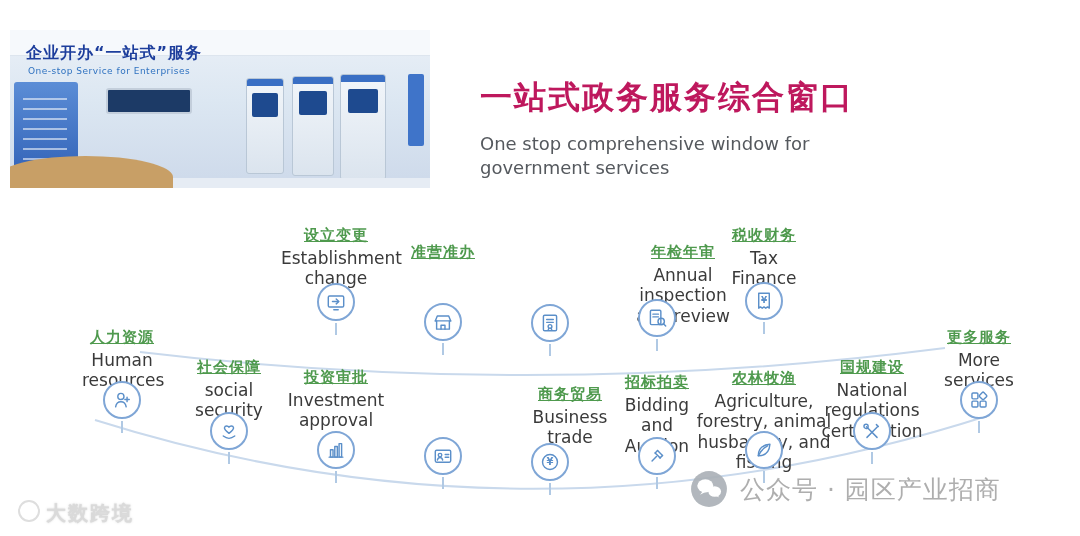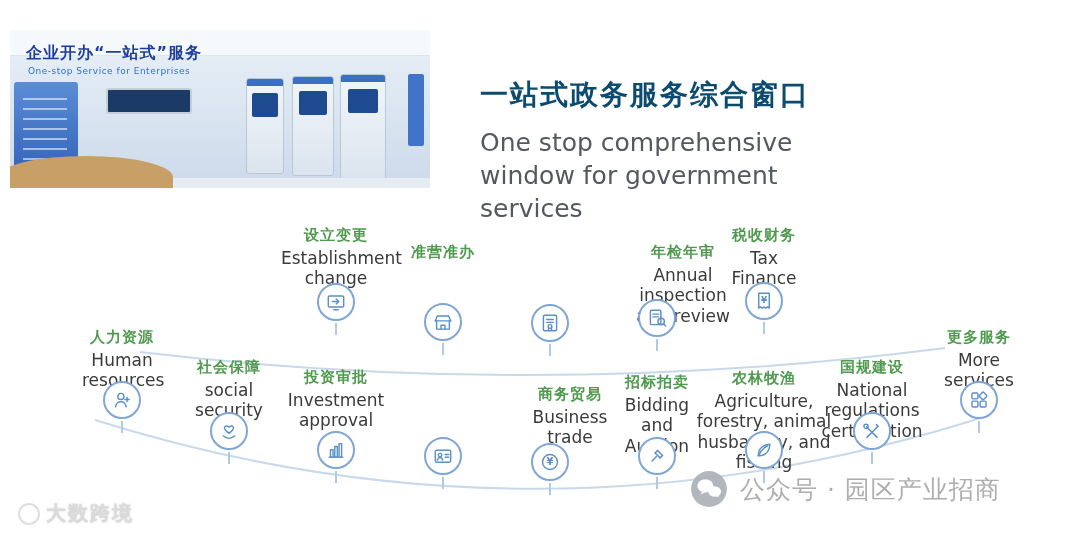--- a/index.html
+++ b/index.html
@@ -28,40 +28,40 @@
   .k1 { left:236px; top:48px; width:38px; height:96px; }
   .k2 { left:282px; top:46px; width:42px; height:100px; }
   .k3 { left:330px; top:44px; width:46px; height:106px; }
   .ph-sign { position:absolute; left:398px; top:44px; width:16px; height:72px; background:#3f74c9; border-radius:2px; }
   .ph-desk { position:absolute; left:-12px; bottom:-10px; width:175px; height:42px; background:#c89f66;
              border-radius:50% 50% 0 0; }
   .ph-floor { position:absolute; left:0; bottom:0; width:100%; height:10px; background:#e6ecf4; }
 
   
   .header { position:absolute; left:480px; top:76px; }
-  .title-zh { font-size:28px; font-weight:600; color:#0c4a6e; letter-spacing:2px; white-space:nowrap;font-family:Liberation Mono, monospace; }
-  .title-en { margin-top:12px; width:350px; font-size:25px; line-height:1.32; color:#55595e; }
+  .title-zh { font-size:32px; font-weight:600; color:#be185d; letter-spacing:2px; white-space:nowrap;font-family:Liberation Mono, monospace; }
+  .title-en { margin-top:12px; width:350px; font-size:18px; line-height:1.32; color:#55595e; }
 
   
   .arcs { position:absolute; left:0; top:0; pointer-events:none; }
   .svc { position:absolute; text-align:center; }
-  .zh { font-size:15px; font-weight:700; color:#4f9a4e; letter-spacing:1px; white-space:nowrap; }
+  .zh { font-size:15px; font-weight:700; color:#4f9a4e; letter-spacing:1px; white-space:nowrap;text-decoration:underline; }
   .en { margin-top:3px; font-size:17px; line-height:1.2; color:#3a3a3a; }
   .icon-wrap { position:absolute; width:38px; height:52px; }
   .circle { width:38px; height:38px; border:2px solid #7fa6d6; border-radius:50%; background:#fff;
             display:flex; align-items:center; justify-content:center; }
   .circle svg { width:22px; height:22px; stroke:#5b8fc9; stroke-width:1.3; fill:none;
                 stroke-linecap:round; stroke-linejoin:round; }
   .circle svg text { fill:#5b8fc9; stroke:none; font-weight:bold; font-family:"DejaVu Sans",sans-serif; }
   .stem { position:absolute; left:18px; top:40px; width:2px; height:12px; background:#b0c9e4; }
 
   
   .wm-right { position:absolute; left:690px; top:470px; display:flex; align-items:center; gap:12px; opacity:.9; }
   .wm-right .txt { font-size:25px; color:#a6a6a6; letter-spacing:1px; white-space:nowrap; }
-  .wm-left { position:absolute; left:18px; top:500px; display:flex; align-items:center; gap:6px; }
+  .wm-left { position:absolute; left:18px; top:500px; display:flex; gap:6px; }
   .wm-left .badge { width:22px; height:22px; border:2px solid #dedede; border-radius:50%; }
   .wm-left .txt { font-size:20px; font-weight:700; color:#dadada; letter-spacing:2px;
                   text-shadow:0 0 2px rgba(160,160,160,.5); }
 </style>
 </head>
 <body>
 
 <div class="slide">
 
   <div class="photo">

